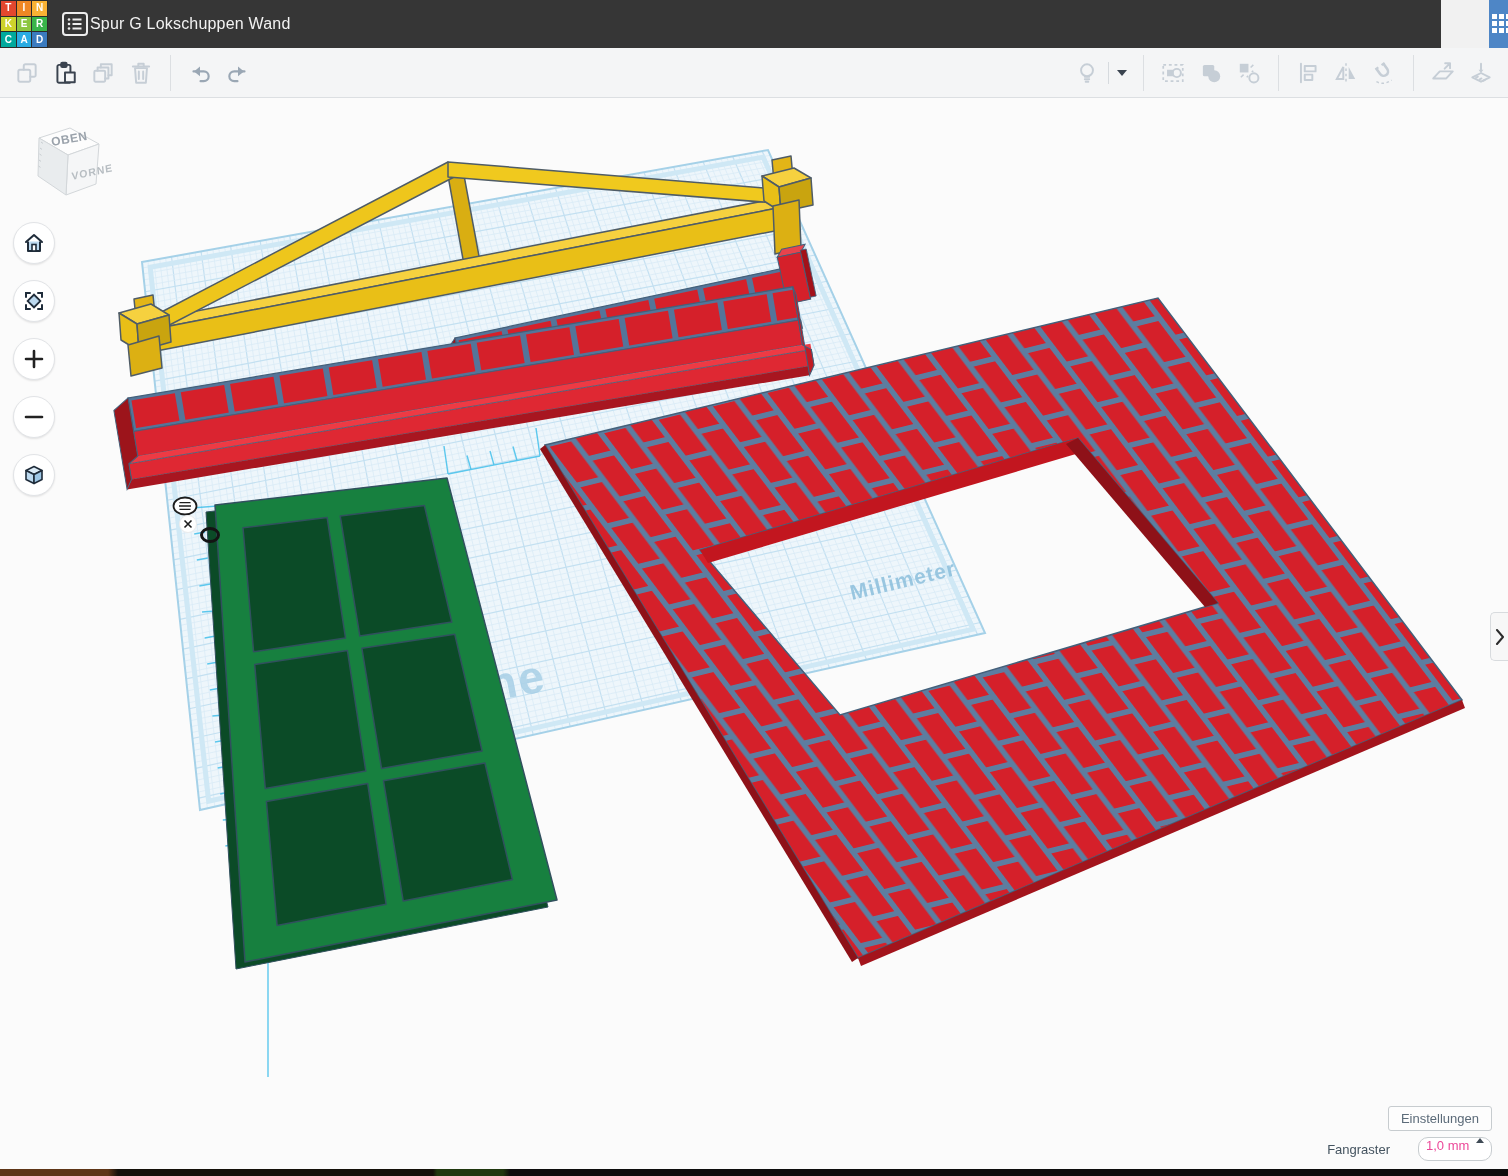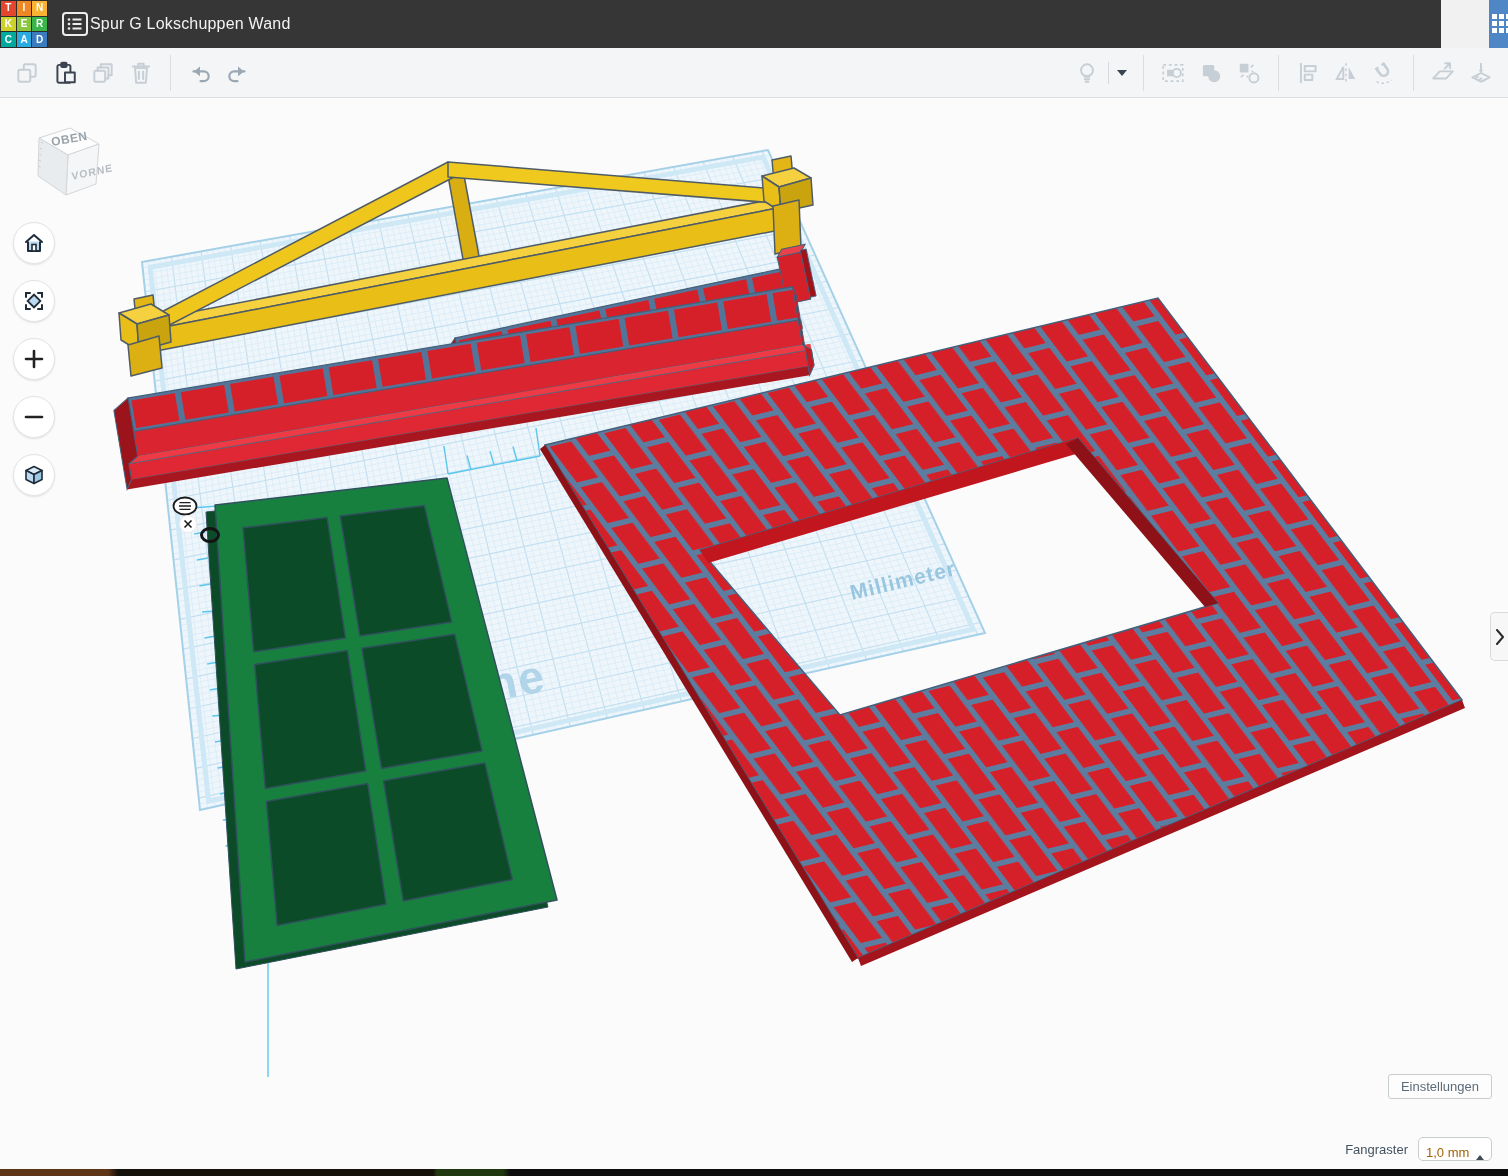--- a/index.html
+++ b/index.html
@@ -27,24 +27,24 @@
   .ic-en{stroke:#3a434f;fill:none;stroke-width:1.8;stroke-linecap:round;stroke-linejoin:round}
   .ic-mid{stroke:#9aa7b4;fill:none;stroke-width:2;stroke-linecap:round;stroke-linejoin:round}
   .fl-mid{fill:#9aa7b4;stroke:none}
   
   .viewcube{position:absolute;left:22px;top:118px;z-index:10;cursor:pointer}
   .navcol{position:absolute;left:13px;top:222px;z-index:10}
   .navbtn{width:40px;height:40px;border-radius:50%;background:#fff;border:1px solid #e2e4e7;box-shadow:0 1px 2px rgba(0,0,0,.10);display:flex;align-items:center;justify-content:center;margin-bottom:16px;cursor:pointer}
   
   .side-tab{position:absolute;right:0;top:612px;width:17px;height:47px;background:#f7f7f7;border:1px solid #d8dbde;border-right:none;border-radius:5px 0 0 5px;z-index:10;display:flex;align-items:center;justify-content:center;cursor:pointer}
   
-  .settings-btn{position:absolute;right:16px;top:1074px;z-index:10;border:1px solid #c7cccf;background:#fdfdfd;border-radius:3px;padding:4px 12px;font-size:13px;color:#5c6b79;cursor:pointer}
+  .settings-btn{position:absolute;right:16px;top:1106px;z-index:10;border:1px solid #c7cccf;background:#fdfdfd;border-radius:3px;padding:4px 12px;font-size:13px;color:#5c6b79;cursor:pointer}
   .snap-row{position:absolute;right:16px;top:1137px;z-index:10;display:flex;align-items:center}
-  .snap-label{font-size:13px;color:#44535f;margin-right:10px}
-  .snap-select{width:74px;height:24px;border:1px solid #c7cccf;background:#fff;border-radius:5px;display:flex;align-items:flex-end;justify-content:space-between;padding:0 7px;box-sizing:border-box;font-size:13px;color:#a16207;cursor:pointer}
+  .snap-label{font-size:13px;color:#44535f;margin-right:28px}
+  .snap-select{width:74px;height:24px;border:1px solid #c7cccf;background:#fff;border-radius:10px;display:flex;align-items:flex-start;justify-content:space-between;padding:0 7px;box-sizing:border-box;font-size:13px;color:#ec4899;cursor:pointer}
   .snap-caret{width:0;height:0;border-left:4px solid transparent;border-right:4px solid transparent;border-bottom:5px solid #3f4a55}
   
   .bottom-strip{position:absolute;left:0;bottom:0;width:1508px;height:7px;z-index:40;
     background:linear-gradient(90deg,#5e3517 0,#5e3517 108px,#14100a 118px,#14100a 433px,#20380f 437px,#20380f 503px,#0d0d0d 510px,#0d0d0d 100%)}
   
   #scene{position:absolute;left:0;top:0;z-index:1}
   .gl-minor{stroke:#d9ebf6;stroke-width:.8}
   .gl-major{stroke:#c3e0f1;stroke-width:1.2}
   text{user-select:none}
 </style>

